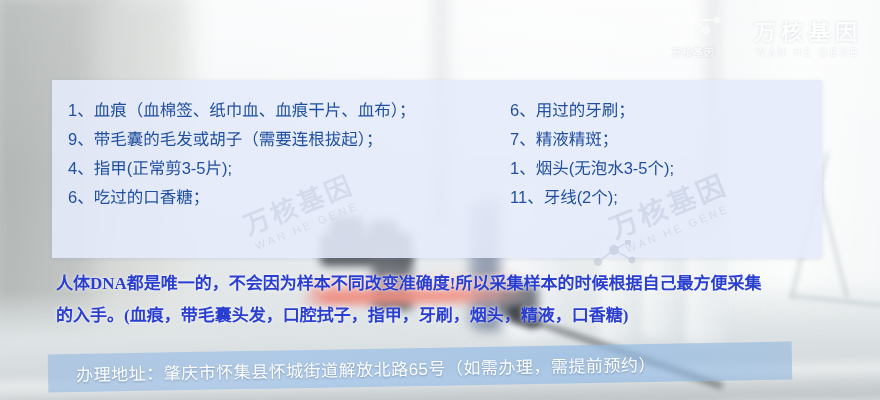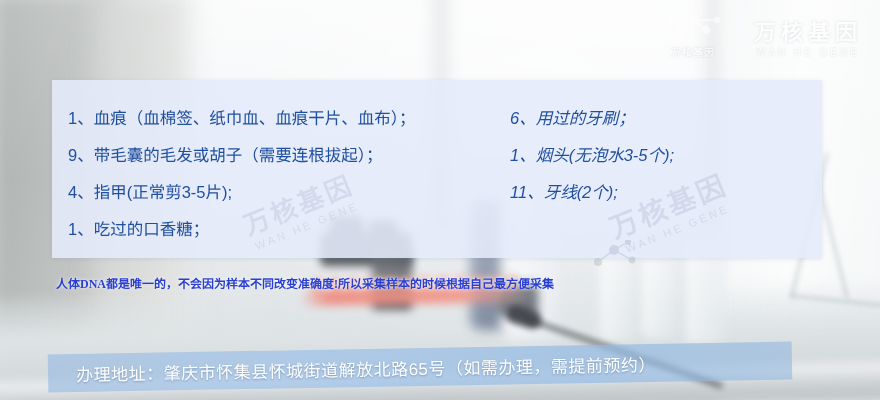--- a/index.html
+++ b/index.html
@@ -262,28 +262,27 @@
     width: 770px; height: 178px;
     background: rgba(229,234,250,.88);
     box-shadow: 0 1px 4px rgba(110,120,150,.18);
     display: flex;
   }
   .sample-col {
     padding: 16px 0 0 0;
     box-sizing: border-box;
   }
   .sample-col.left { width: 450px; padding-left: 16px; }
-  .sample-col.right { width: 320px; padding-left: 8px; font-style: italic; }
+  .sample-col.right { width: 320px; padding-left: 8px; }
   .sample-item {
     color: #1f4f9e;
     font-size: 16.5px;
     line-height: 29px;
     white-space: nowrap;
     font-family: "Liberation Sans", "DejaVu Sans", sans-serif;
-    margin-top: 8px;
   }
 
   
   .panel-watermark {
     position: absolute;
     left: 190px; top: 104px;
     transform: rotate(-22deg);
     opacity: .13;
     pointer-events: none;
     user-select: none;
@@ -311,21 +310,21 @@
   .wm-molecule { position: absolute; left: 540px; top: 160px; opacity: .18; }
 
   
   .note {
     position: absolute;
     left: 56px; top: 268px;
     width: 790px;
     color: #2a3fd0;
     font-family: "Liberation Serif", "DejaVu Serif", serif;
     font-weight: bold;
-    font-size: 12px;
+    font-size: 17px;
     line-height: 32px;
     text-shadow: 0 0 2px rgba(255,255,255,.75), 0 0 5px rgba(255,255,255,.6);
   }
 
   
   .address-bar {
     position: absolute;
     left: 48px; top: 348px;
     width: 744px; height: 38px;
     background: linear-gradient(90deg, rgba(150,185,225,.62) 0%, rgba(160,195,233,.72) 30%, rgba(150,188,228,.74) 72%, rgba(140,180,222,.55) 100%);
@@ -401,24 +400,25 @@
       <span class="brand-en">WAN HE GENE</span>
     </div>
   </div>
 
 
   <div class="sample-panel">
     <div class="sample-col left">
       <div class="sample-item">1、血痕（血棉签、纸巾血、血痕干片、血布）；</div>
       <div class="sample-item">9、带毛囊的毛发或胡子（需要连根拔起）；</div>
       <div class="sample-item">4、指甲(正常剪3-5片);</div>
-      <div class="sample-item">1、吃过的口香糖；</div>
+      <div class="sample-item">6、吃过的口香糖；</div>
     </div>
     <div class="sample-col right">
       <div class="sample-item">6、用过的牙刷；</div>
+      <div class="sample-item">7、精液精斑；</div>
       <div class="sample-item">1、烟头(无泡水3-5个);</div>
       <div class="sample-item">11、牙线(2个);</div>
     </div>
 
     <div class="panel-watermark">
       <div class="wm-cn">万核基因</div>
       <div class="wm-en">WAN HE GENE</div>
     </div>
     <div class="panel-watermark2">
       <div class="wm-cn">万核基因</div>
@@ -432,19 +432,20 @@
         <circle cx="6" cy="22" r="4" fill="#5a6b8c"></circle>
         <circle cx="22" cy="10" r="5" fill="#5a6b8c"></circle>
         <circle cx="40" cy="20" r="3.4" fill="#5a6b8c"></circle>
         <circle cx="36" cy="2" r="3" fill="#5a6b8c"></circle>
       </svg>
     </span>
   </div>
 
   <div class="note">
     <div>人体DNA都是唯一的，不会因为样本不同改变准确度!所以采集样本的时候根据自己最方便采集</div>
+    <div>的入手。(血痕，带毛囊头发，口腔拭子，指甲，牙刷，烟头，精液，口香糖)</div>
   </div>
 
   <div class="address-bar">
     <div class="address-text">办理地址：肇庆市怀集县怀城街道解放北路65号（如需办理，需提前预约）</div>
   </div>
 
 </div>
 
 </body></html>

